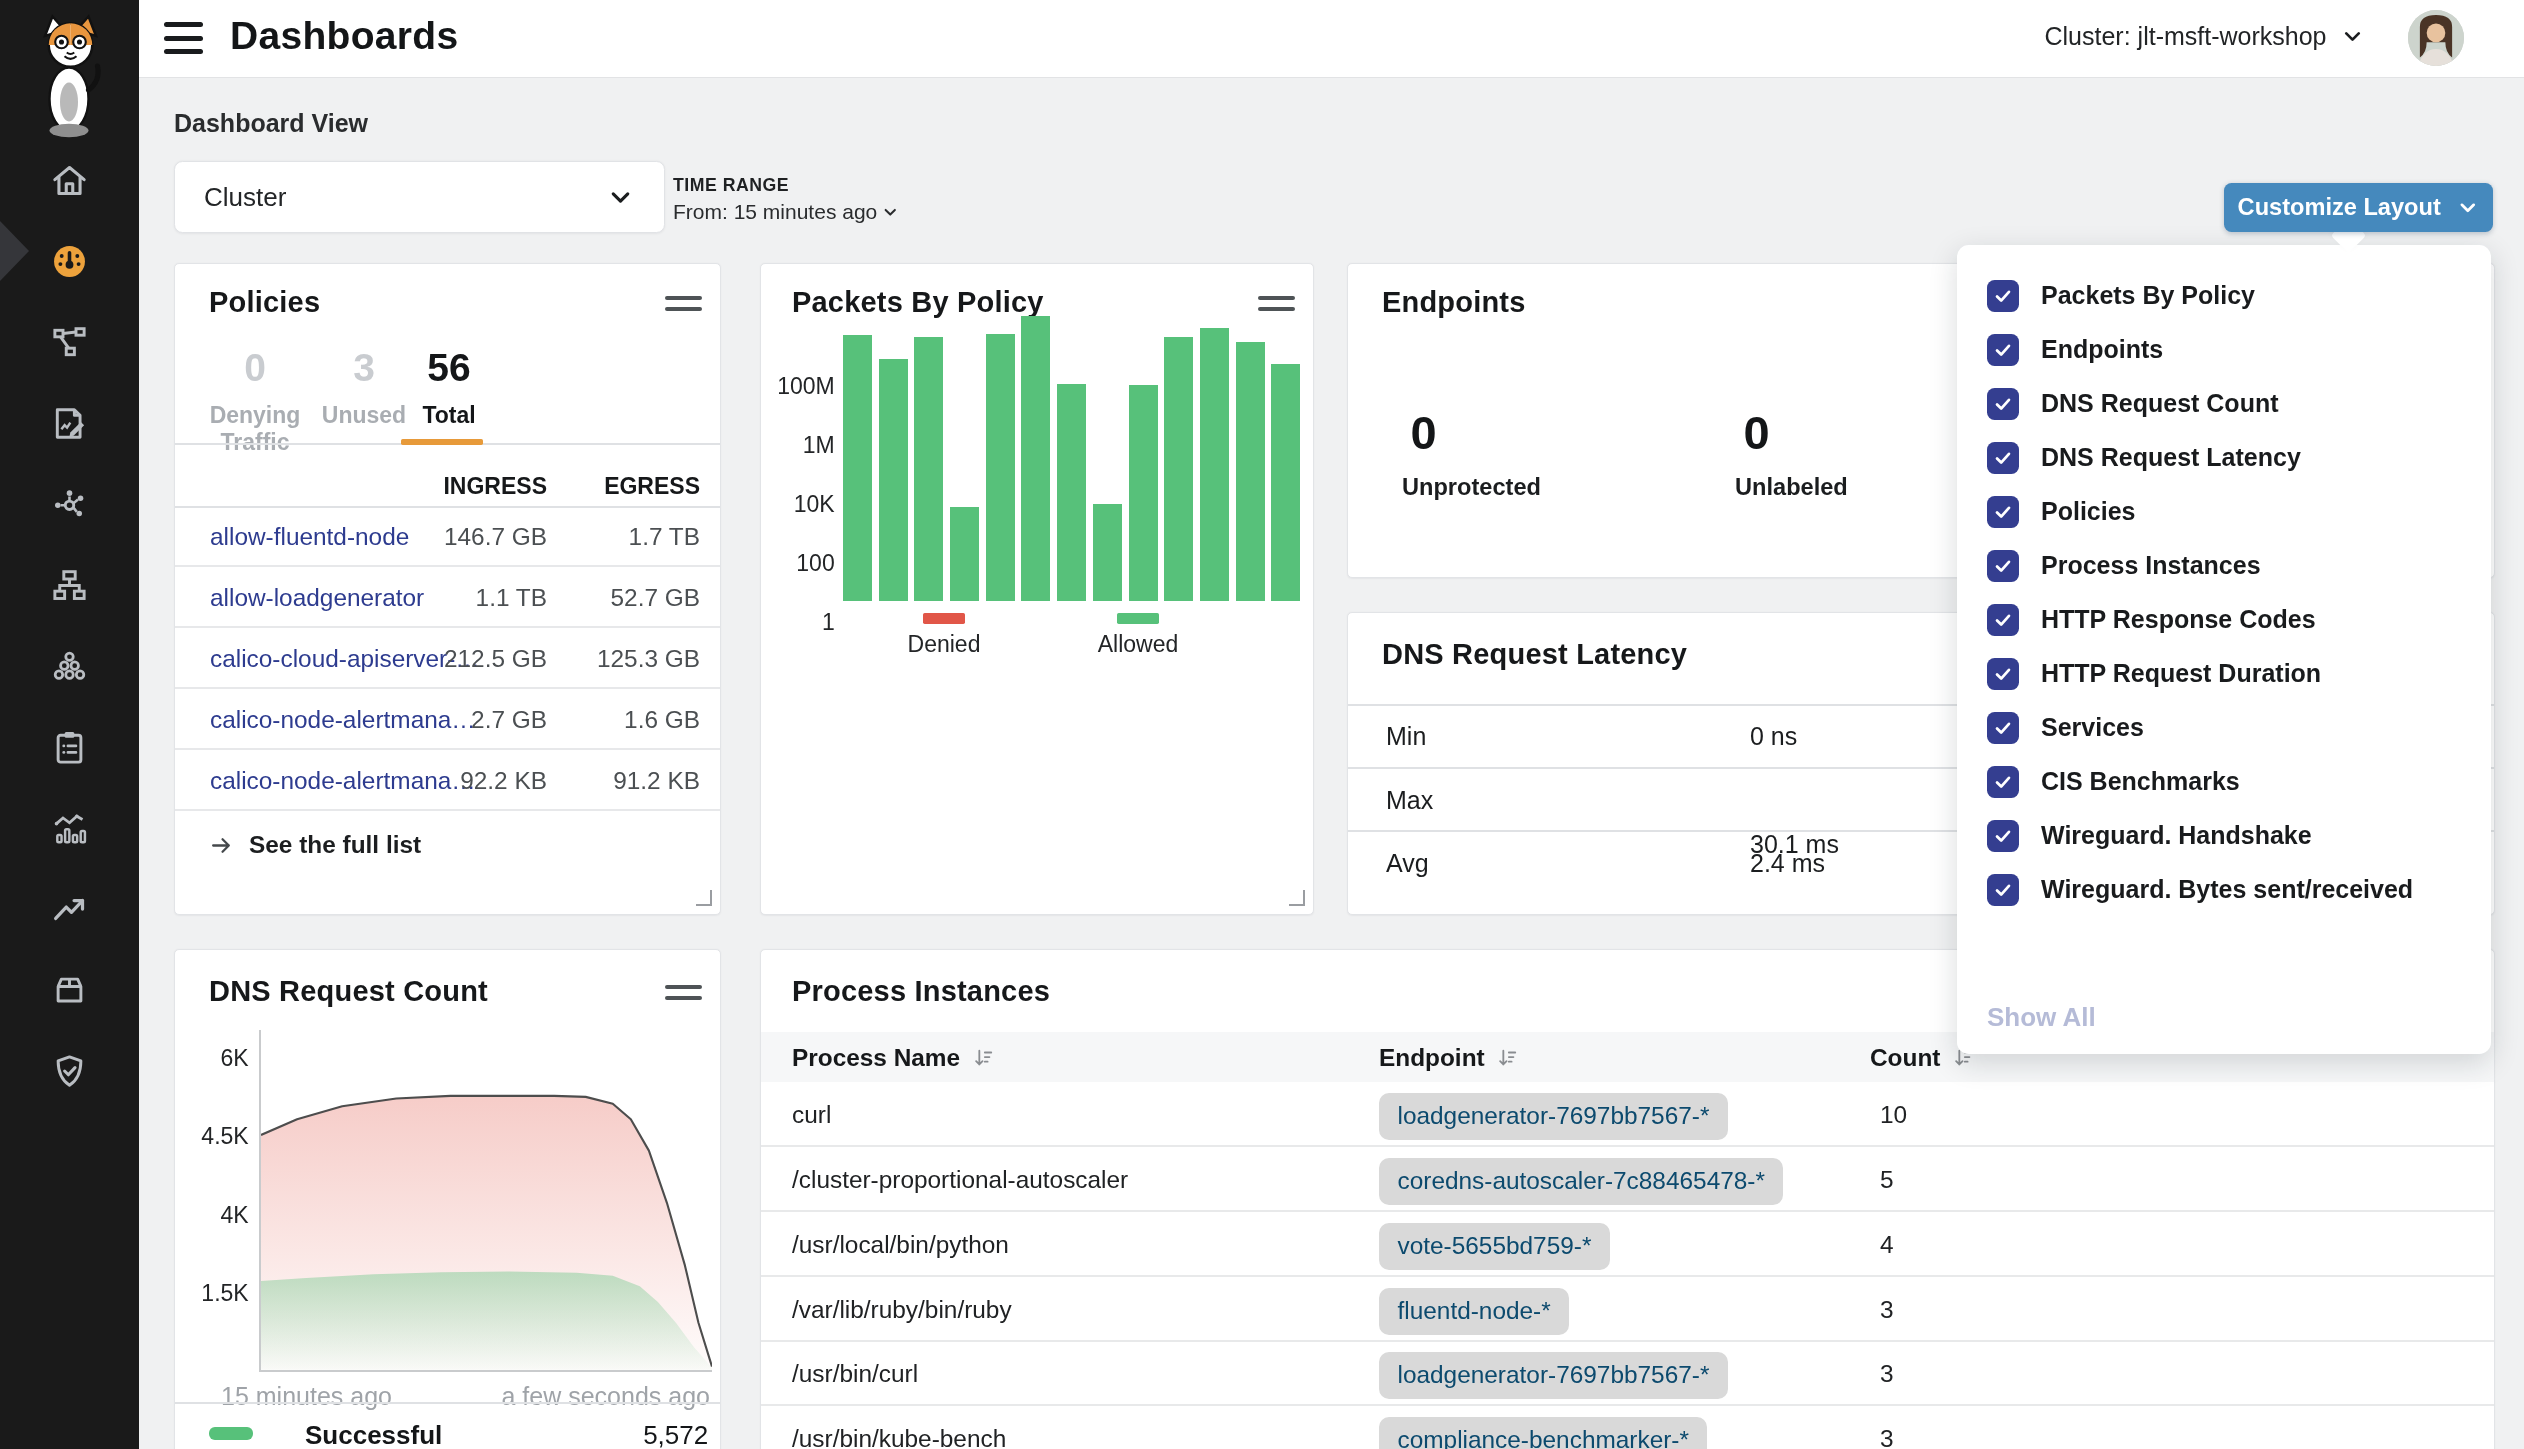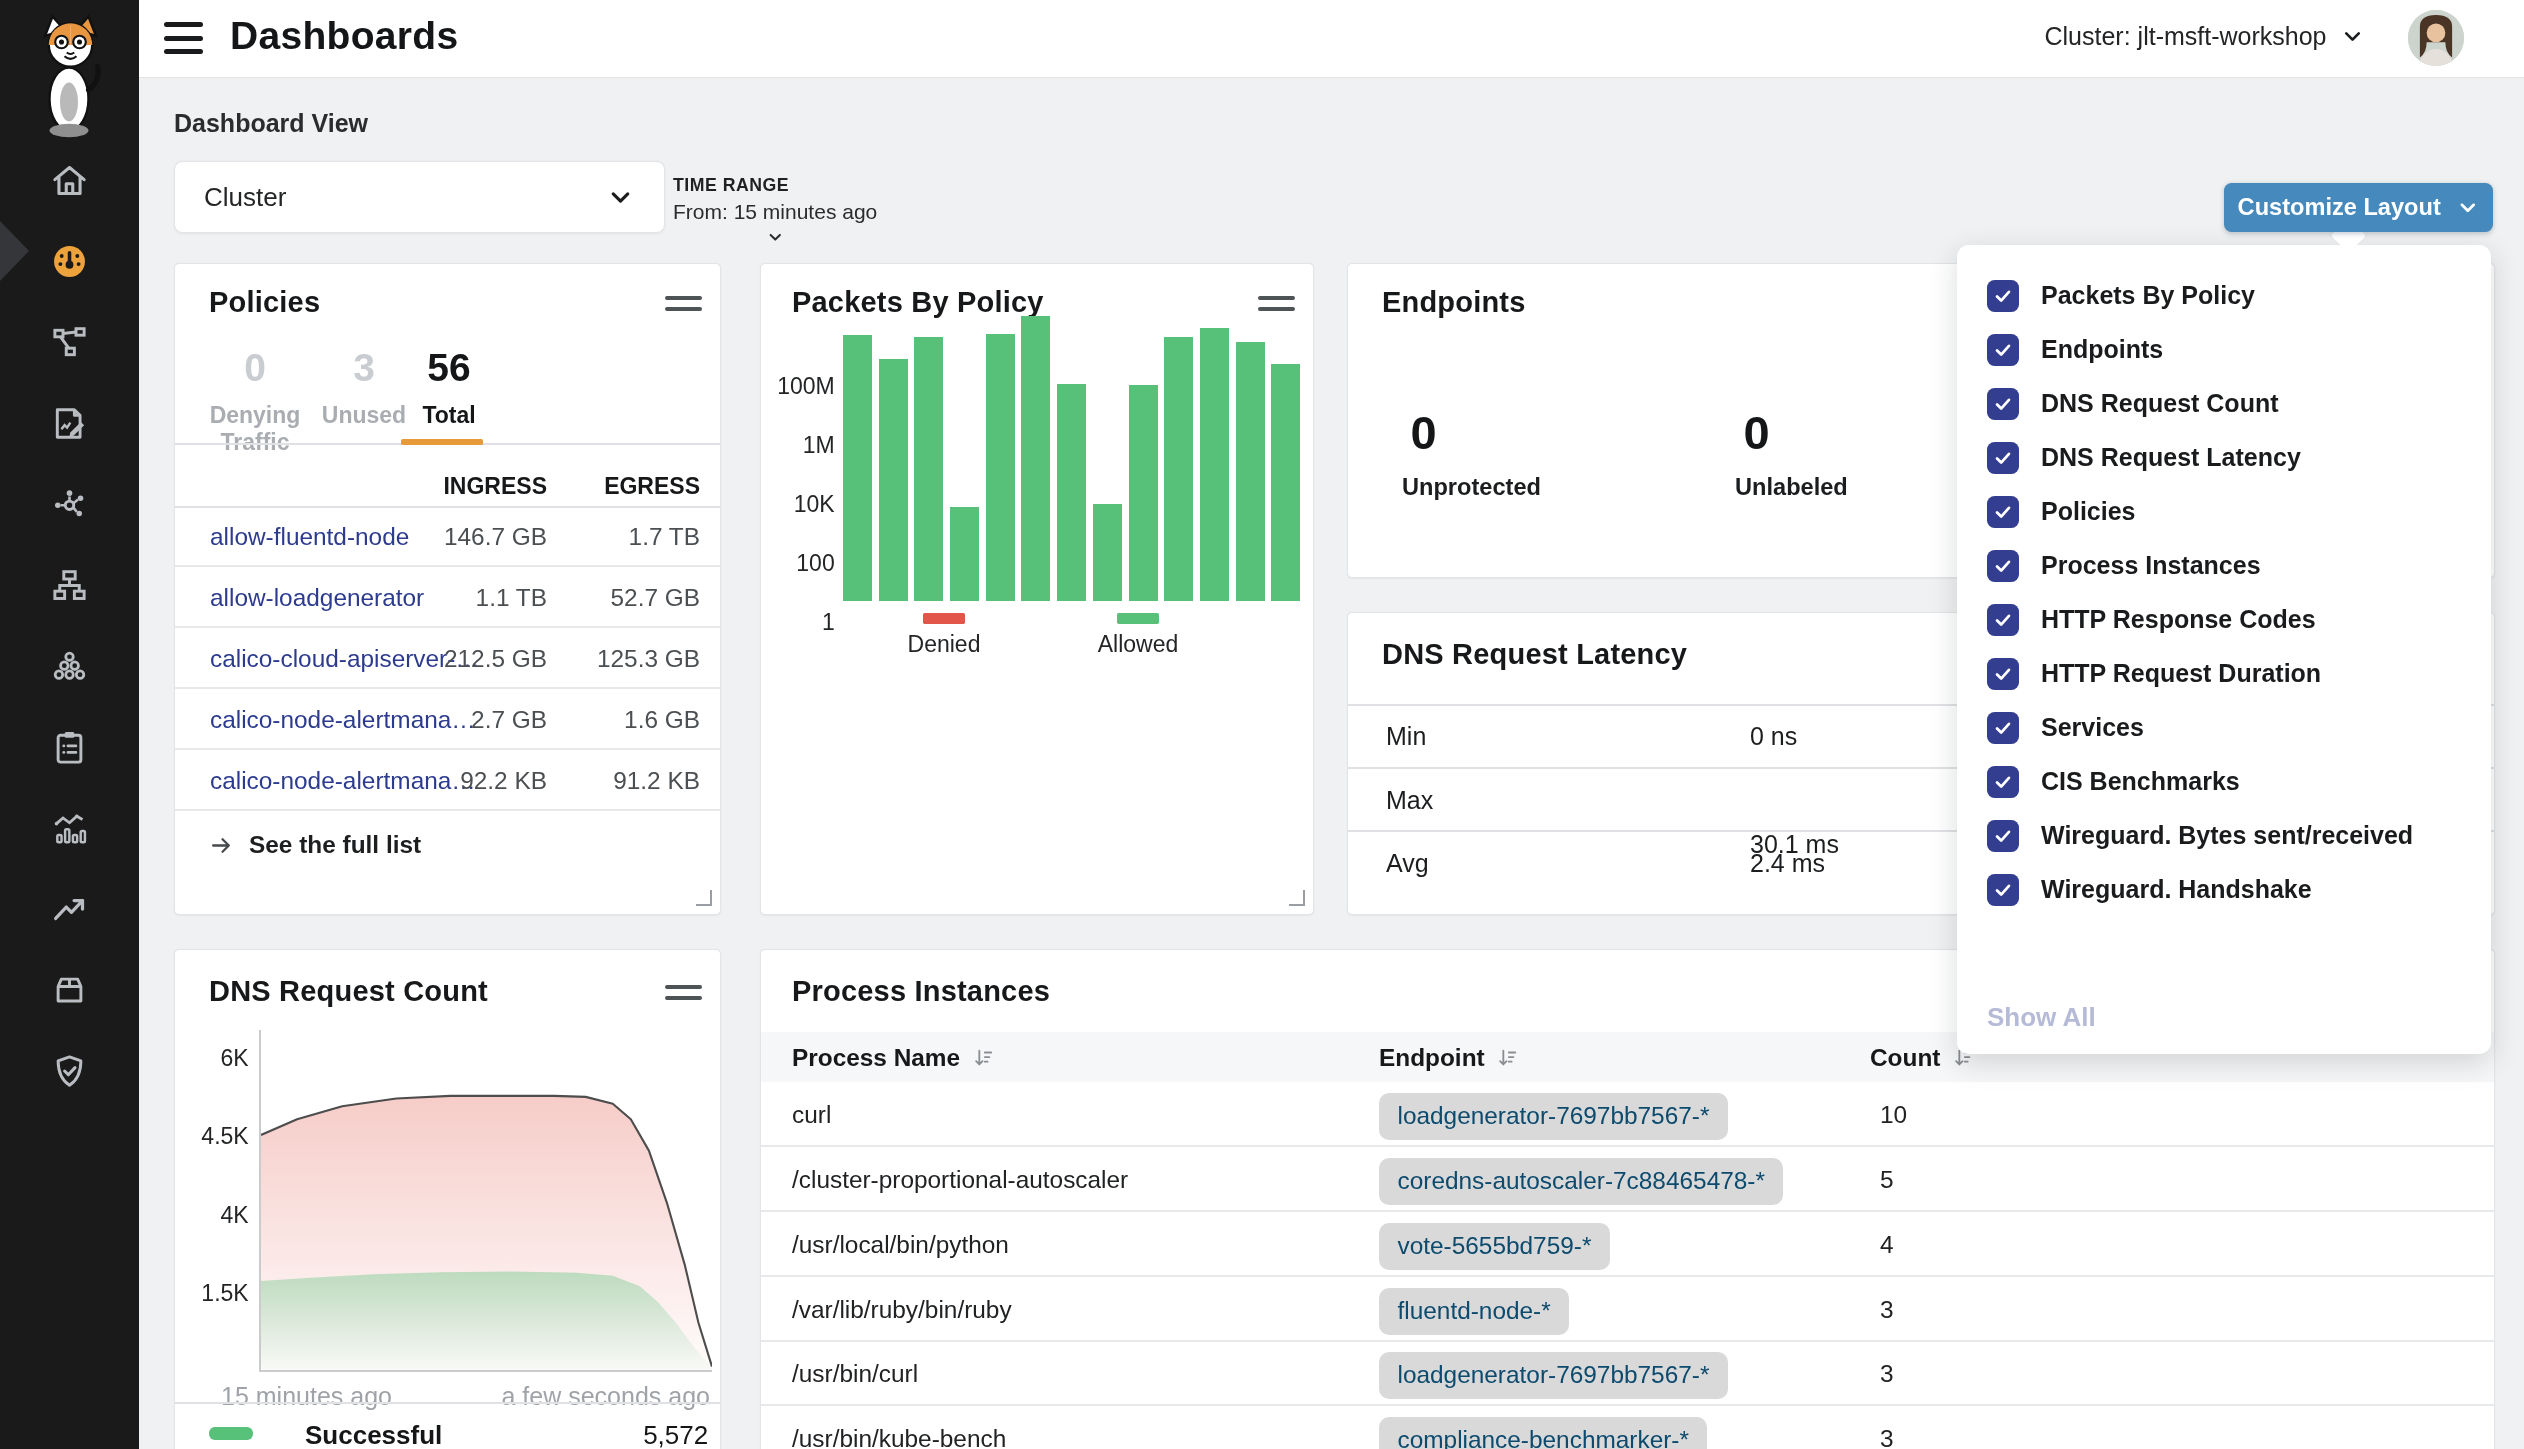--- a/index.html
+++ b/index.html
@@ -21,21 +21,21 @@
   .app-title{position:absolute;left:91px;top:13.5px;font-size:39px;font-weight:800;letter-spacing:0.3px;color:#141618;}
   .cluster-pick{position:absolute;right:160px;top:22px;display:flex;align-items:center;gap:13.5px;font-size:25px;font-weight:500;color:#222426;cursor:pointer;}
   .avatar{position:absolute;right:61px;top:10px;width:56px;height:56px;border-radius:50%;overflow:hidden;background:#cfd3cf;}
   
   .section-label{position:absolute;left:174px;top:109px;font-size:25px;font-weight:600;color:#2a2c2e;}
   .view-select{position:absolute;left:174px;top:161px;width:491px;height:72px;background:#fff;border:1.7px solid #e1e3e6;border-radius:8.4px;
                display:flex;align-items:center;justify-content:space-between;padding:0 29px;box-sizing:border-box;cursor:pointer;
                box-shadow:0 0.8px 2.5px rgba(16,24,40,.06);}
   .view-select .val{font-size:26px;color:#232527;}
   .tr-label{position:absolute;left:673px;top:175px;font-size:17.7px;font-weight:800;letter-spacing:0.5px;color:#1f2123;}
-  .tr-value{position:absolute;left:673px;top:200px;font-size:21px;color:#2a2c2e;display:flex;align-items:center;gap:4px;cursor:pointer;flex-direction:column;}
+  .tr-value{position:absolute;left:673px;top:200px;font-size:21px;color:#2a2c2e;display:flex;align-items:center;gap:4px;cursor:pointer;}
   .btn-customize{position:absolute;left:2224px;top:183px;width:269px;height:49px;background:#4589bd;border:none;border-radius:7.6px;
                  color:#fff;font-size:23.6px;font-weight:600;font-family:inherit;display:flex;align-items:center;justify-content:center;gap:15px;
                  cursor:pointer;z-index:60;box-shadow:0 1.7px 5px rgba(30,60,90,.25);}
   
   .card{position:absolute;background:#fff;border:0.8px solid #e2e4e7;border-radius:5px;box-shadow:0 0.8px 1.7px rgba(16,24,40,.05);}
   .card-title{position:absolute;font-size:29px;font-weight:800;color:#16181a;letter-spacing:0.2px;}
   .drag-handle{position:absolute;width:37px;height:15px;display:flex;flex-direction:column;justify-content:space-between;cursor:grab;}
   .drag-handle span{display:block;height:4.2px;border-radius:2.5px;background:#4e5356;}
   .resize-corner{position:absolute;width:13.5px;height:13.5px;border-right:2.5px solid #9a9da1;border-bottom:2.5px solid #9a9da1;cursor:nwse-resize;}
   .divider{position:absolute;height:1.7px;background:#dfe1e4;}
@@ -585,28 +585,28 @@
             </svg>
           </span>
           <span class="pi-lbl">CIS Benchmarks</span>
         </div>
         <div class="panel-item">
           <span class="cb">
             <svg viewBox="0 0 24 24">
               <path d="M5.5 12.5 L10 17 L18.5 7.5" fill="none" stroke="#fff" stroke-width="3" stroke-linecap="round" stroke-linejoin="round"></path>
             </svg>
           </span>
+          <span class="pi-lbl">Wireguard. Handshake</span>
+        </div>
+        <div class="panel-item">
+          <span class="cb">
+            <svg viewBox="0 0 24 24">
+              <path d="M5.5 12.5 L10 17 L18.5 7.5" fill="none" stroke="#fff" stroke-width="3" stroke-linecap="round" stroke-linejoin="round"></path>
+            </svg>
+          </span>
           <span class="pi-lbl">Wireguard. Bytes sent/received</span>
-        </div>
-        <div class="panel-item">
-          <span class="cb">
-            <svg viewBox="0 0 24 24">
-              <path d="M5.5 12.5 L10 17 L18.5 7.5" fill="none" stroke="#fff" stroke-width="3" stroke-linecap="round" stroke-linejoin="round"></path>
-            </svg>
-          </span>
-          <span class="pi-lbl">Wireguard. Handshake</span>
         </div>
       </div>
     <div class="show-all">Show All</div>
   </div>
 
 </div>
 
 
 </body></html>

